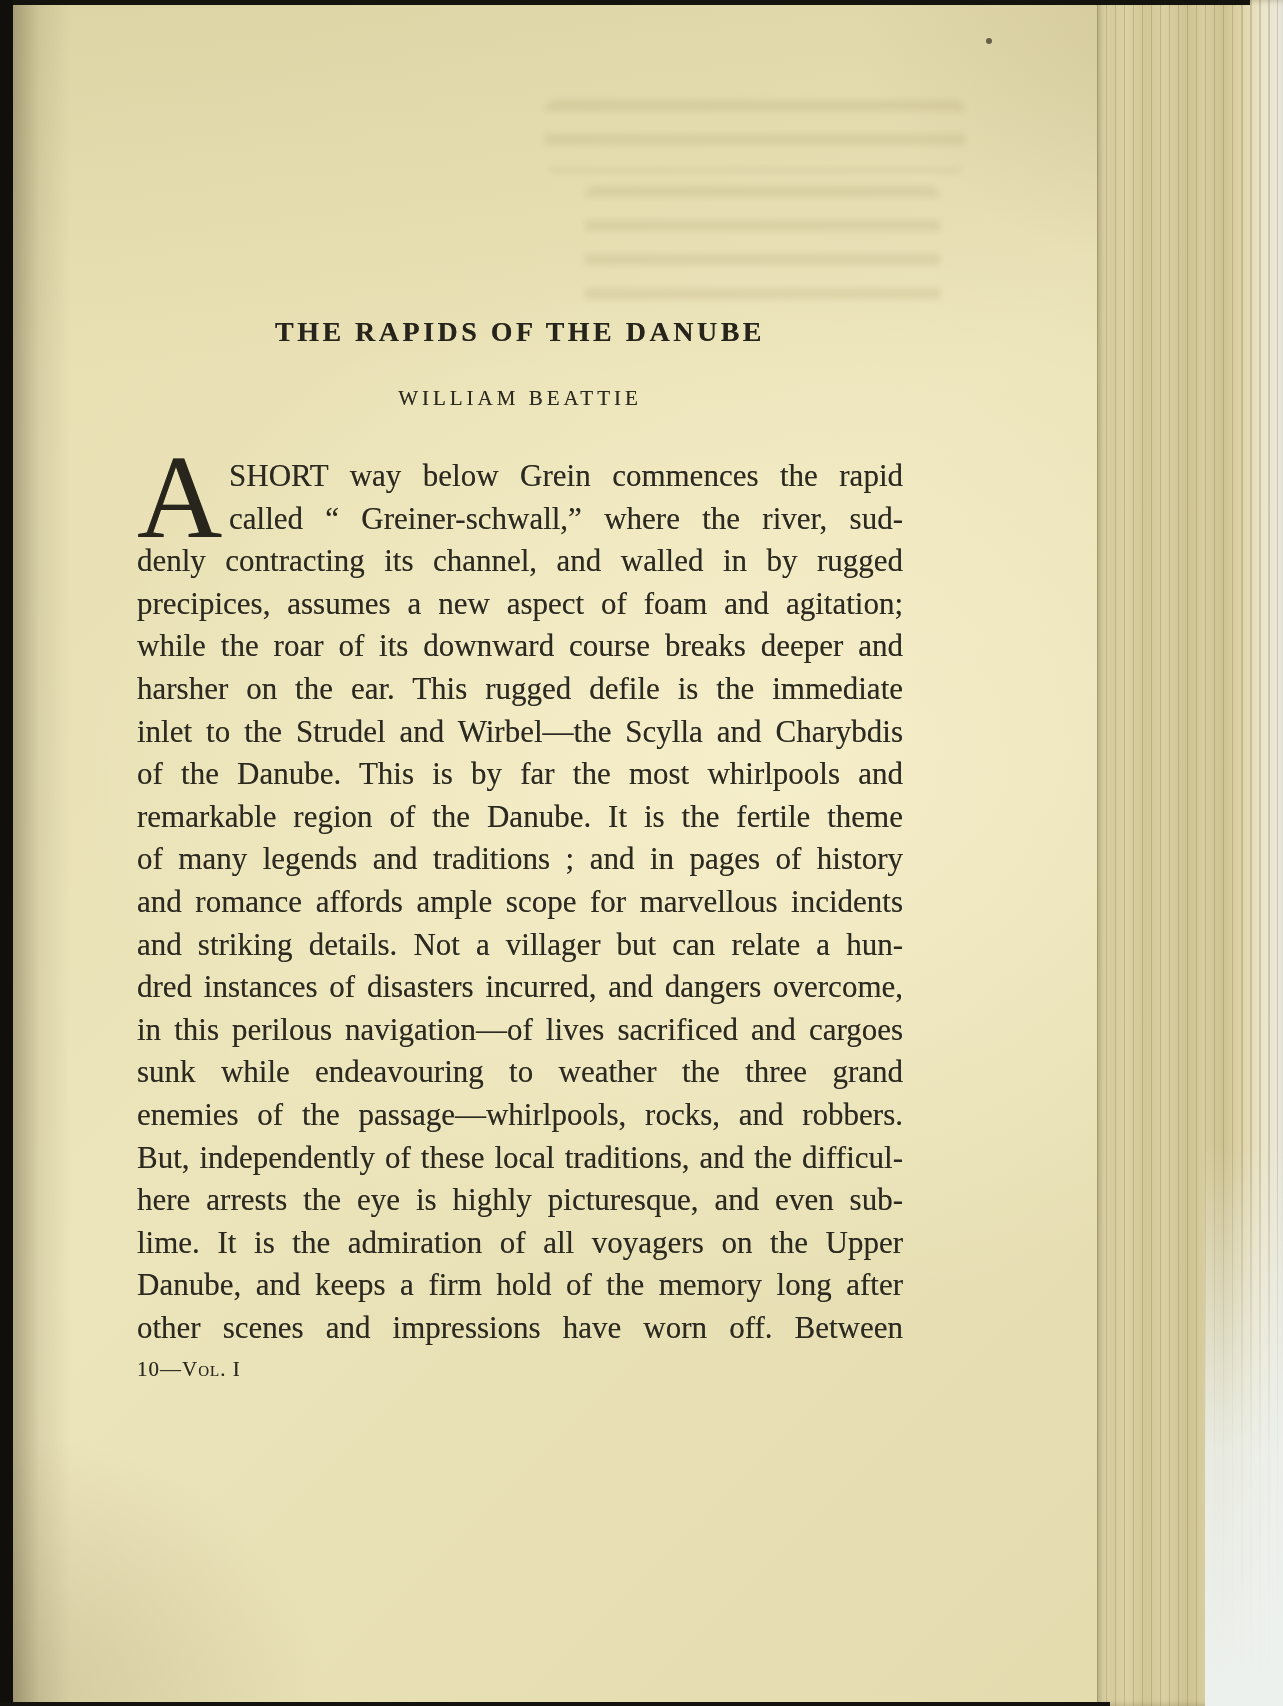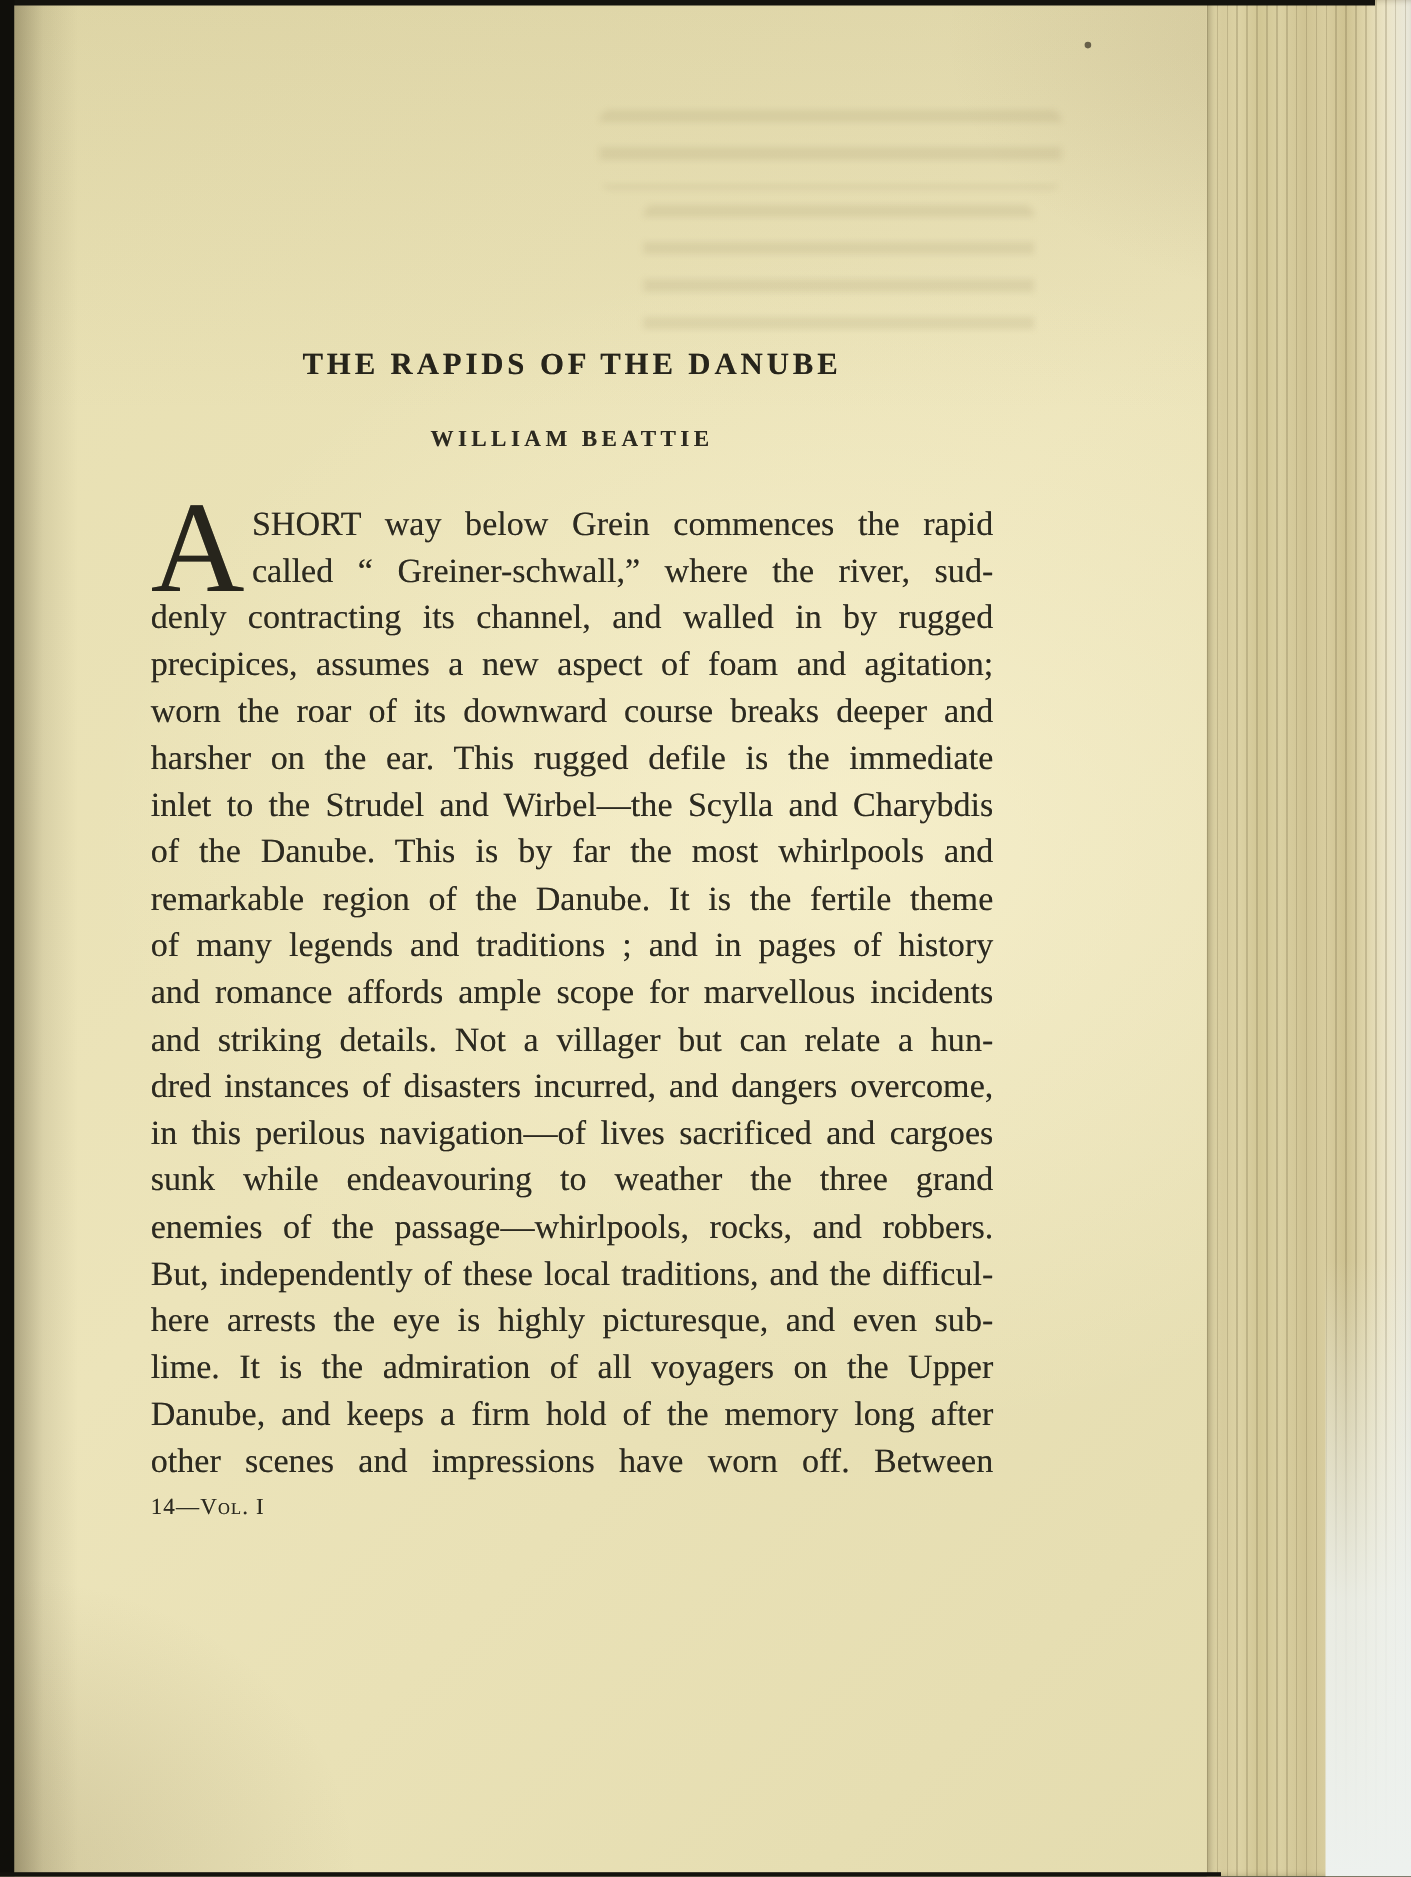--- a/index.html
+++ b/index.html
@@ -76,21 +76,21 @@
     color: #2c2a20;
     text-shadow: 0 0 0.5px rgba(44,42,32,0.55);
   }
   .title {
     margin: 0; text-align: center;
     font-size: 28px; font-weight: 700; letter-spacing: 3.5px;
     color: #26241b;
   }
   .author {
     margin: 38px 0 0 0; text-align: center;
-    font-size: 21px; font-weight: 700; letter-spacing: 4px;
+    font-size: 21px; font-weight: 400; letter-spacing: 4px;
     color: #2c2a20;
   }
   .body-text { margin-top: 44px; }
   .dropcap {
     float: left;
     width: 82px; height: 85px;
     margin-right: 10px;
     font-size: 118px; line-height: 85px;
     font-weight: 400; color: #27251c;
   }
@@ -123,41 +123,41 @@
     <h1 class="title">THE RAPIDS OF THE DANUBE</h1>
     <h2 class="author">WILLIAM BEATTIE</h2>
 
     <div class="body-text">
       <span class="dropcap">A</span>
       <div>
         <div class="line">SHORT way below Grein commences the rapid</div>
       <div class="line">called “ Greiner-schwall,” where the river, sud-</div>
           <div class="line">denly contracting its channel, and walled in by rugged</div>
           <div class="line">precipices, assumes a new aspect of foam and agitation;</div>
-          <div class="line">worn the roar of its downward course breaks deeper and</div>
+          <div class="line">while the roar of its downward course breaks deeper and</div>
           <div class="line">harsher on the ear. This rugged defile is the immediate</div>
           <div class="line">inlet to the Strudel and Wirbel—the Scylla and Charybdis</div>
           <div class="line">of the Danube. This is by far the most whirlpools and</div>
           <div class="line">remarkable region of the Danube. It is the fertile theme</div>
           <div class="line">of many legends and traditions ; and in pages of history</div>
           <div class="line">and romance affords ample scope for marvellous incidents</div>
           <div class="line">and striking details. Not a villager but can relate a hun-</div>
           <div class="line">dred instances of disasters incurred, and dangers overcome,</div>
           <div class="line">in this perilous navigation—of lives sacrificed and cargoes</div>
           <div class="line">sunk while endeavouring to weather the three grand</div>
           <div class="line">enemies of the passage—whirlpools, rocks, and robbers.</div>
           <div class="line">But, independently of these local traditions, and the difficul-</div>
           <div class="line">here arrests the eye is highly picturesque, and even sub-</div>
           <div class="line">lime. It is the admiration of all voyagers on the Upper</div>
           <div class="line">Danube, and keeps a firm hold of the memory long after</div>
           <div class="line">other scenes and impressions have worn off. Between</div>
         </div>
     </div>
 
-    <div class="footer">14—Vol. I</div>
+    <div class="footer">10—Vol. I</div>
   </div>
 
   <div class="page-edges"></div>
   <div class="corner-light"></div>
   <div class="edge-top"></div>
   <div class="edge-left"></div>
   <div class="edge-bottom"></div>
 
 </div>
 

